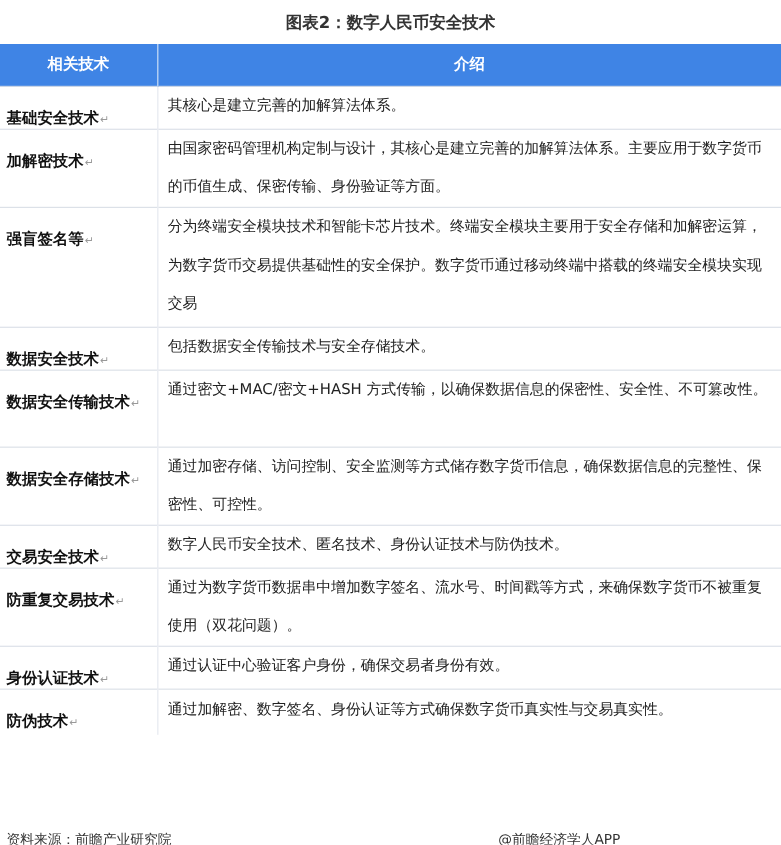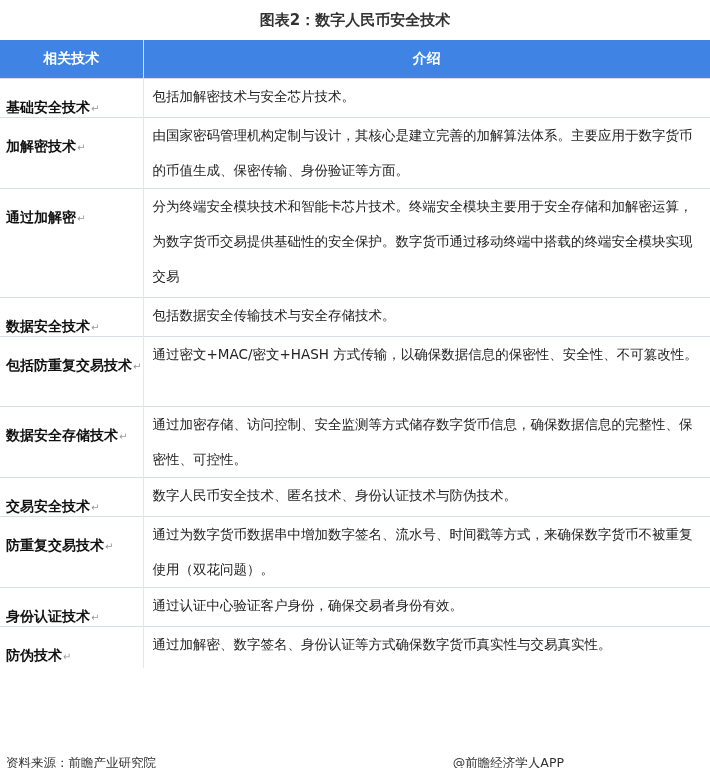--- a/index.html
+++ b/index.html
@@ -31,43 +31,43 @@
   <thead>
     <tr>
       <th>相关技术</th>
       <th>介绍</th>
     </tr>
   </thead>
   <tbody id="tbody">
       <tr style="height: 37px;">
         <td class="tech"><span>基础安全技术</span><span class="mark">↵</span></td>
         <td class="desc">
-          <span>包括加解密技术与安全芯片技术。</span>
+          <span>其核心是建立完善的加解算法体系。</span>
         </td>
       </tr>
       <tr style="height: 71px;">
         <td class="tech"><span>加解密技术</span><span class="mark">↵</span></td>
         <td class="desc">
           <span>由国家密码管理机构定制与设计，其核心是建立完善的加解算法体系。主要应用于数字货币的币值生成、保密传输、身份验证等方面。</span>
         </td>
       </tr>
       <tr style="height: 109px;">
-        <td class="tech"><span>通过加解密</span><span class="mark">↵</span></td>
+        <td class="tech"><span>强盲签名等</span><span class="mark">↵</span></td>
         <td class="desc">
           <span>分为终端安全模块技术和智能卡芯片技术。终端安全模块主要用于安全存储和加解密运算，为数字货币交易提供基础性的安全保护。数字货币通过移动终端中搭载的终端安全模块实现交易</span>
         </td>
       </tr>
       <tr style="height: 37px;">
         <td class="tech"><span>数据安全技术</span><span class="mark">↵</span></td>
         <td class="desc">
           <span>包括数据安全传输技术与安全存储技术。</span>
         </td>
       </tr>
       <tr style="height: 70px;">
-        <td class="tech"><span>包括防重复交易技术</span><span class="mark">↵</span></td>
+        <td class="tech"><span>数据安全传输技术</span><span class="mark">↵</span></td>
         <td class="desc">
           <span>通过密文+MAC/密文+HASH 方式传输，以确保数据信息的保密性、安全性、不可篡改性。</span>
         </td>
       </tr>
       <tr style="height: 71px;">
         <td class="tech"><span>数据安全存储技术</span><span class="mark">↵</span></td>
         <td class="desc">
           <span>通过加密存储、访问控制、安全监测等方式储存数字货币信息，确保数据信息的完整性、保密性、可控性。</span>
         </td>
       </tr>

